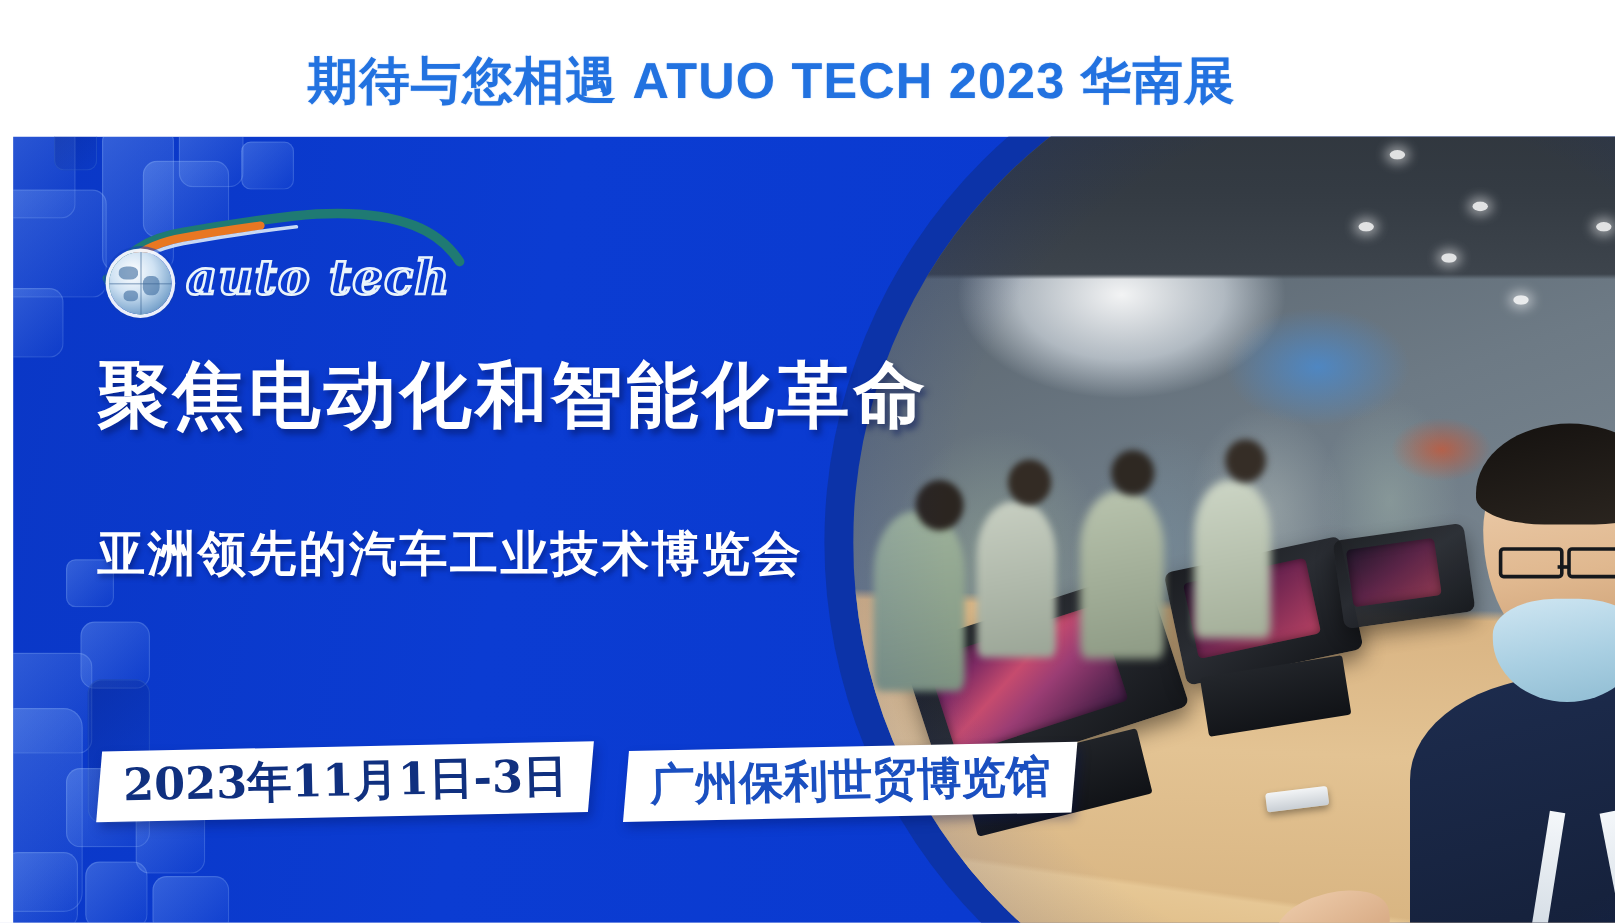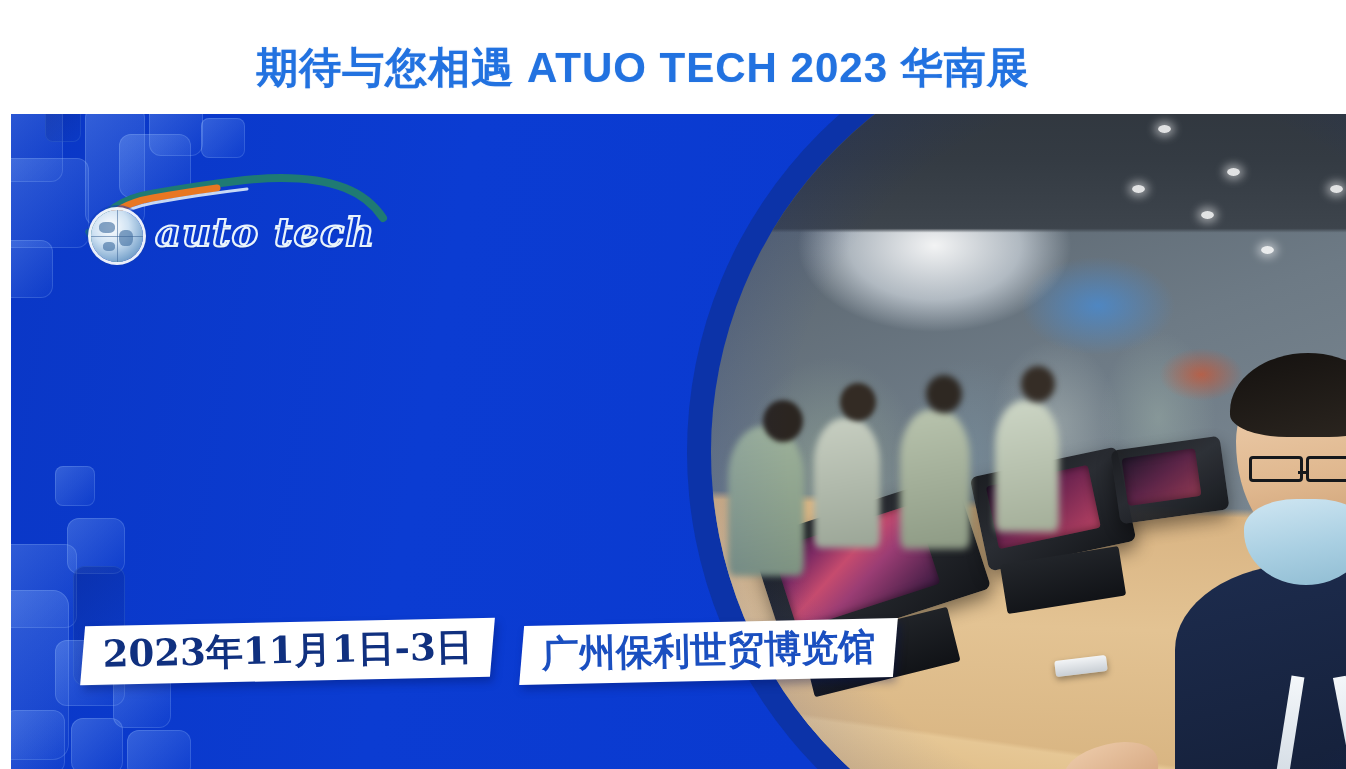--- a/index.html
+++ b/index.html
@@ -303,21 +303,23 @@
         <path d="M6 60 C12 74 22 84 36 88" fill="none" stroke="#1F7A73" stroke-width="7" stroke-linecap="round"></path>
       </svg>
       <div id="logo-globe">
         <div class="globe-land" style="left:8px;top:12px;width:16px;height:11px;"></div>
         <div class="globe-land" style="left:28px;top:20px;width:14px;height:16px;"></div>
         <div class="globe-land" style="left:12px;top:32px;width:12px;height:9px;"></div>
       </div>
       <div id="logo-wordmark">auto tech</div>
     </div>
 
-
+    <div id="headline">聚焦电动化和智能化革命</div>
+
+    <div id="sub-line-1">亚洲领先的汽车工业技术博览会</div>
 
     <div id="badge-row">
       <div class="badge" id="badge-date">
         <span class="badge-text">2023年11月1日-3日</span>
       </div>
       <div class="badge" id="badge-venue">
         <span class="badge-text">广州保利世贸博览馆</span>
       </div>
     </div>
 

